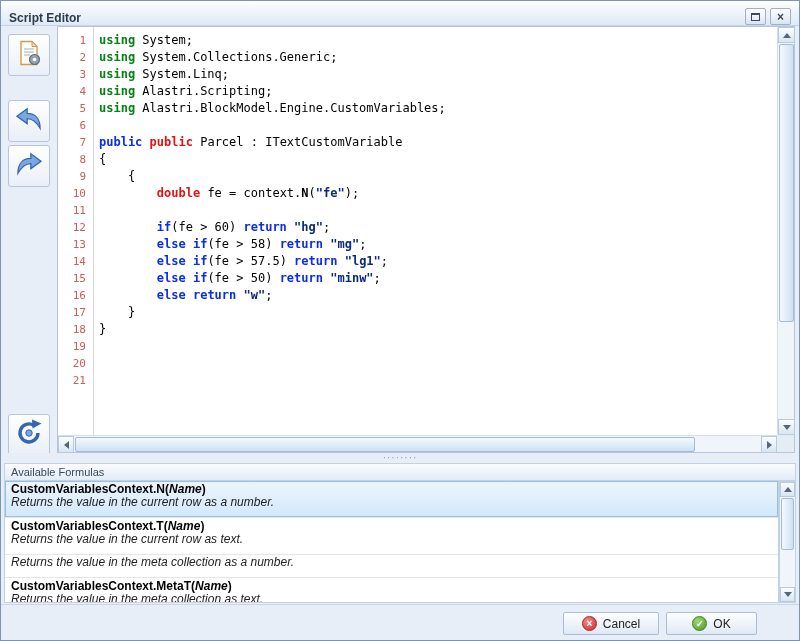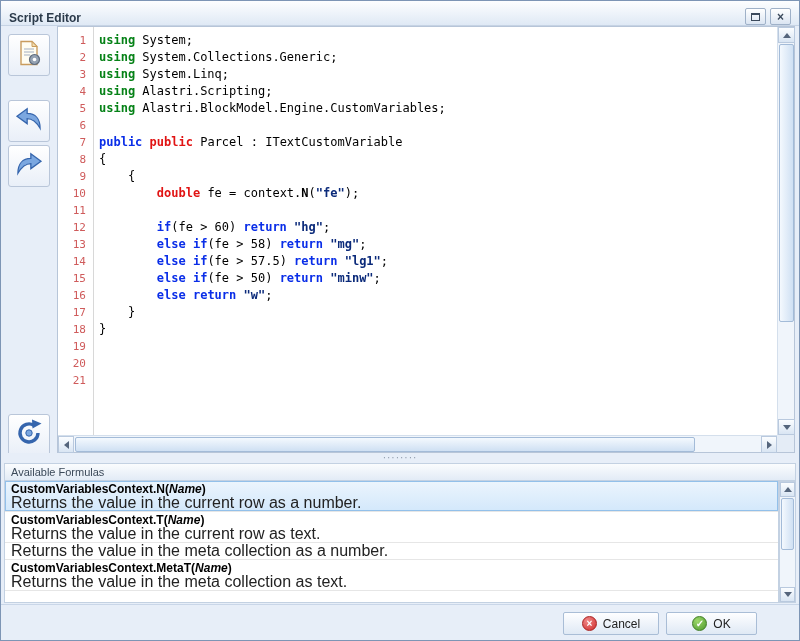--- a/index.html
+++ b/index.html
@@ -55,25 +55,25 @@
 
   
   .splitter{position:absolute;left:0;top:452px;width:798px;height:10px;background:#e7eef8;display:flex;align-items:center;justify-content:center;}
   .grip{color:#8d99aa;font-size:10px;letter-spacing:1px;line-height:6px;}
 
   
   .fheader{position:absolute;left:3px;top:462px;width:792px;height:18px;
     background:linear-gradient(#fafcfe,#e2ebf6);border:1px solid #c3d1e2;
     font-size:11px;color:#3c4a5a;line-height:16px;padding-left:6px;}
   .flist{position:absolute;left:3px;top:480px;width:775px;height:122px;background:#fff;border:1px solid #c3d1e2;border-top:none;overflow:hidden;}
-  .fitem{padding:1px 6px 2px;border-bottom:1px solid #e6e6e6;background:#fff;}
+  .fitem{padding:1px 6px 8px;border-bottom:1px solid #e6e6e6;background:#fff;}
   .fitem.sel{background:linear-gradient(#ecf5fd,#d3e8fb);box-shadow:inset 0 0 0 1px #92c0ea;}
   .ftitle{font-size:12px;line-height:14px;color:#000;font-weight:bold;}
   .ftitle i{font-style:italic;}
-  .fdesc{font-size:16px;line-height:13px;color:#222;}
+  .fdesc{font-size:12px;line-height:13px;color:#222;font-style:italic;}
   .flist-scroll{position:absolute;left:778px;top:480px;width:17px;height:122px;background:#f0f5fb;border:1px solid #c3d1e2;}
   .flist-scroll .up{top:0;left:0;width:15px;height:15px;}
   .flist-scroll .down{bottom:0;left:0;width:15px;height:15px;}
   .flist-scroll .thumb{top:16px;left:1px;width:13px;height:52px;}
 
   
   .footer{position:absolute;left:0;top:603px;width:798px;height:36px;background:#e7eef8;border-top:1px solid #c9d6e8;}
   .btn{position:absolute;top:7px;height:23px;border:1px solid #a9bdd6;border-radius:2px;
     background:linear-gradient(#fefeff,#dfe9f5);display:flex;align-items:center;justify-content:center;gap:6px;
     font-size:12px;color:#222;cursor:default;}

